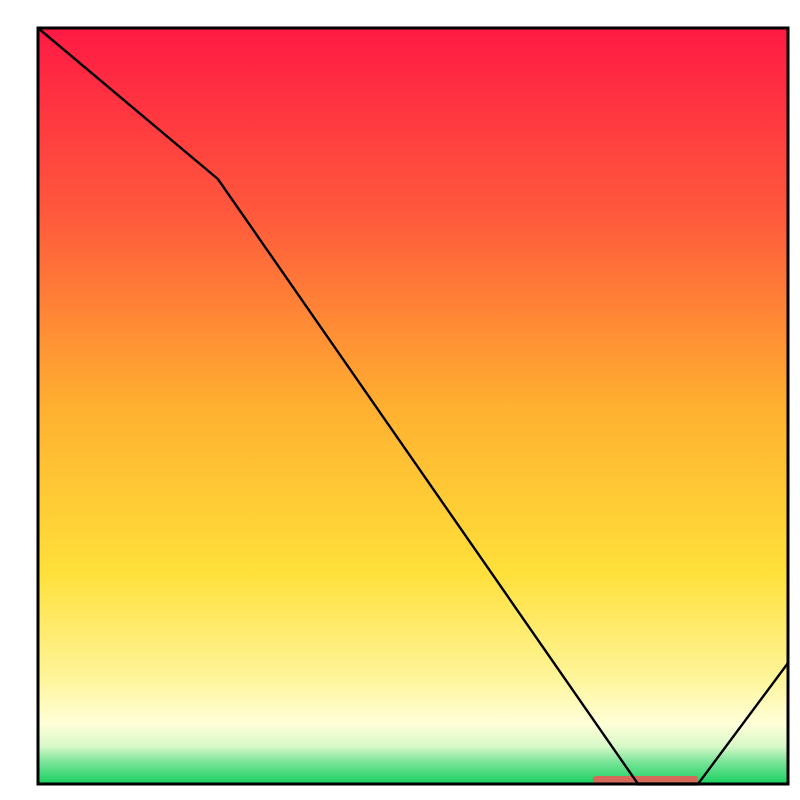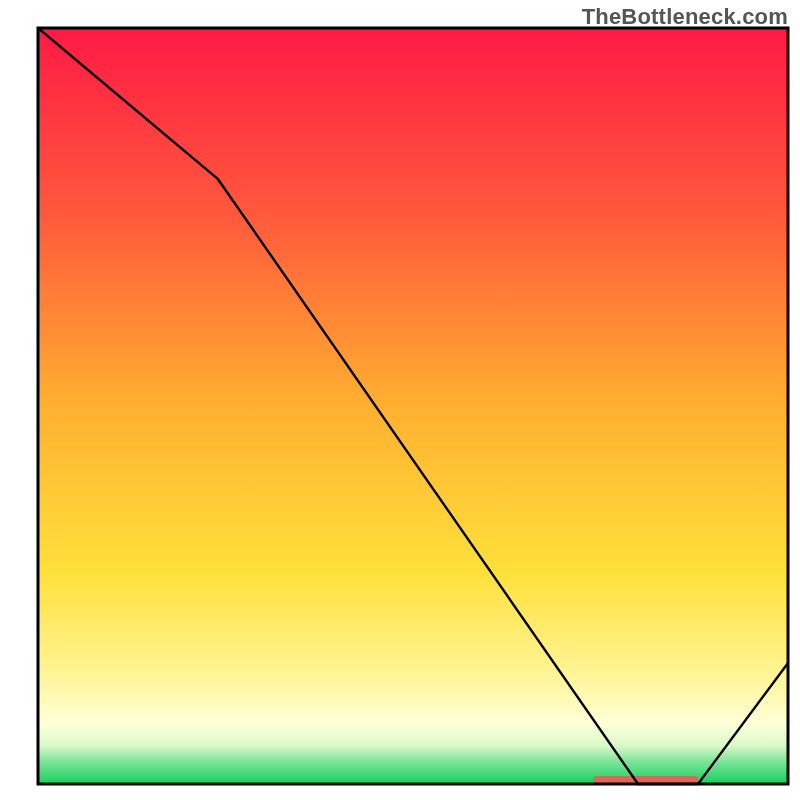--- a/index.html
+++ b/index.html
@@ -28,21 +28,20 @@
   svg {
     position: absolute;
     top: 0;
     left: 0;
   }
 </style>
 </head>
 <body>
 
 <div class="frame">
-  <div class="watermark">TheBottleneck.com</div>
 
   <svg id="chart-svg" width="800" height="800" viewBox="0 0 800 800">
       <defs>
         <linearGradient id="bg-grad" x1="0" y1="0" x2="0" y2="1">
           <stop offset="0%" stop-color="#ff1a44"></stop>
           <stop offset="25%" stop-color="#ff5a3c"></stop>
           <stop offset="50%" stop-color="#ffb030"></stop>
           <stop offset="72%" stop-color="#ffe03a"></stop>
           <stop offset="86%" stop-color="#fff59a"></stop>
           <stop offset="92%" stop-color="#ffffd8"></stop>

